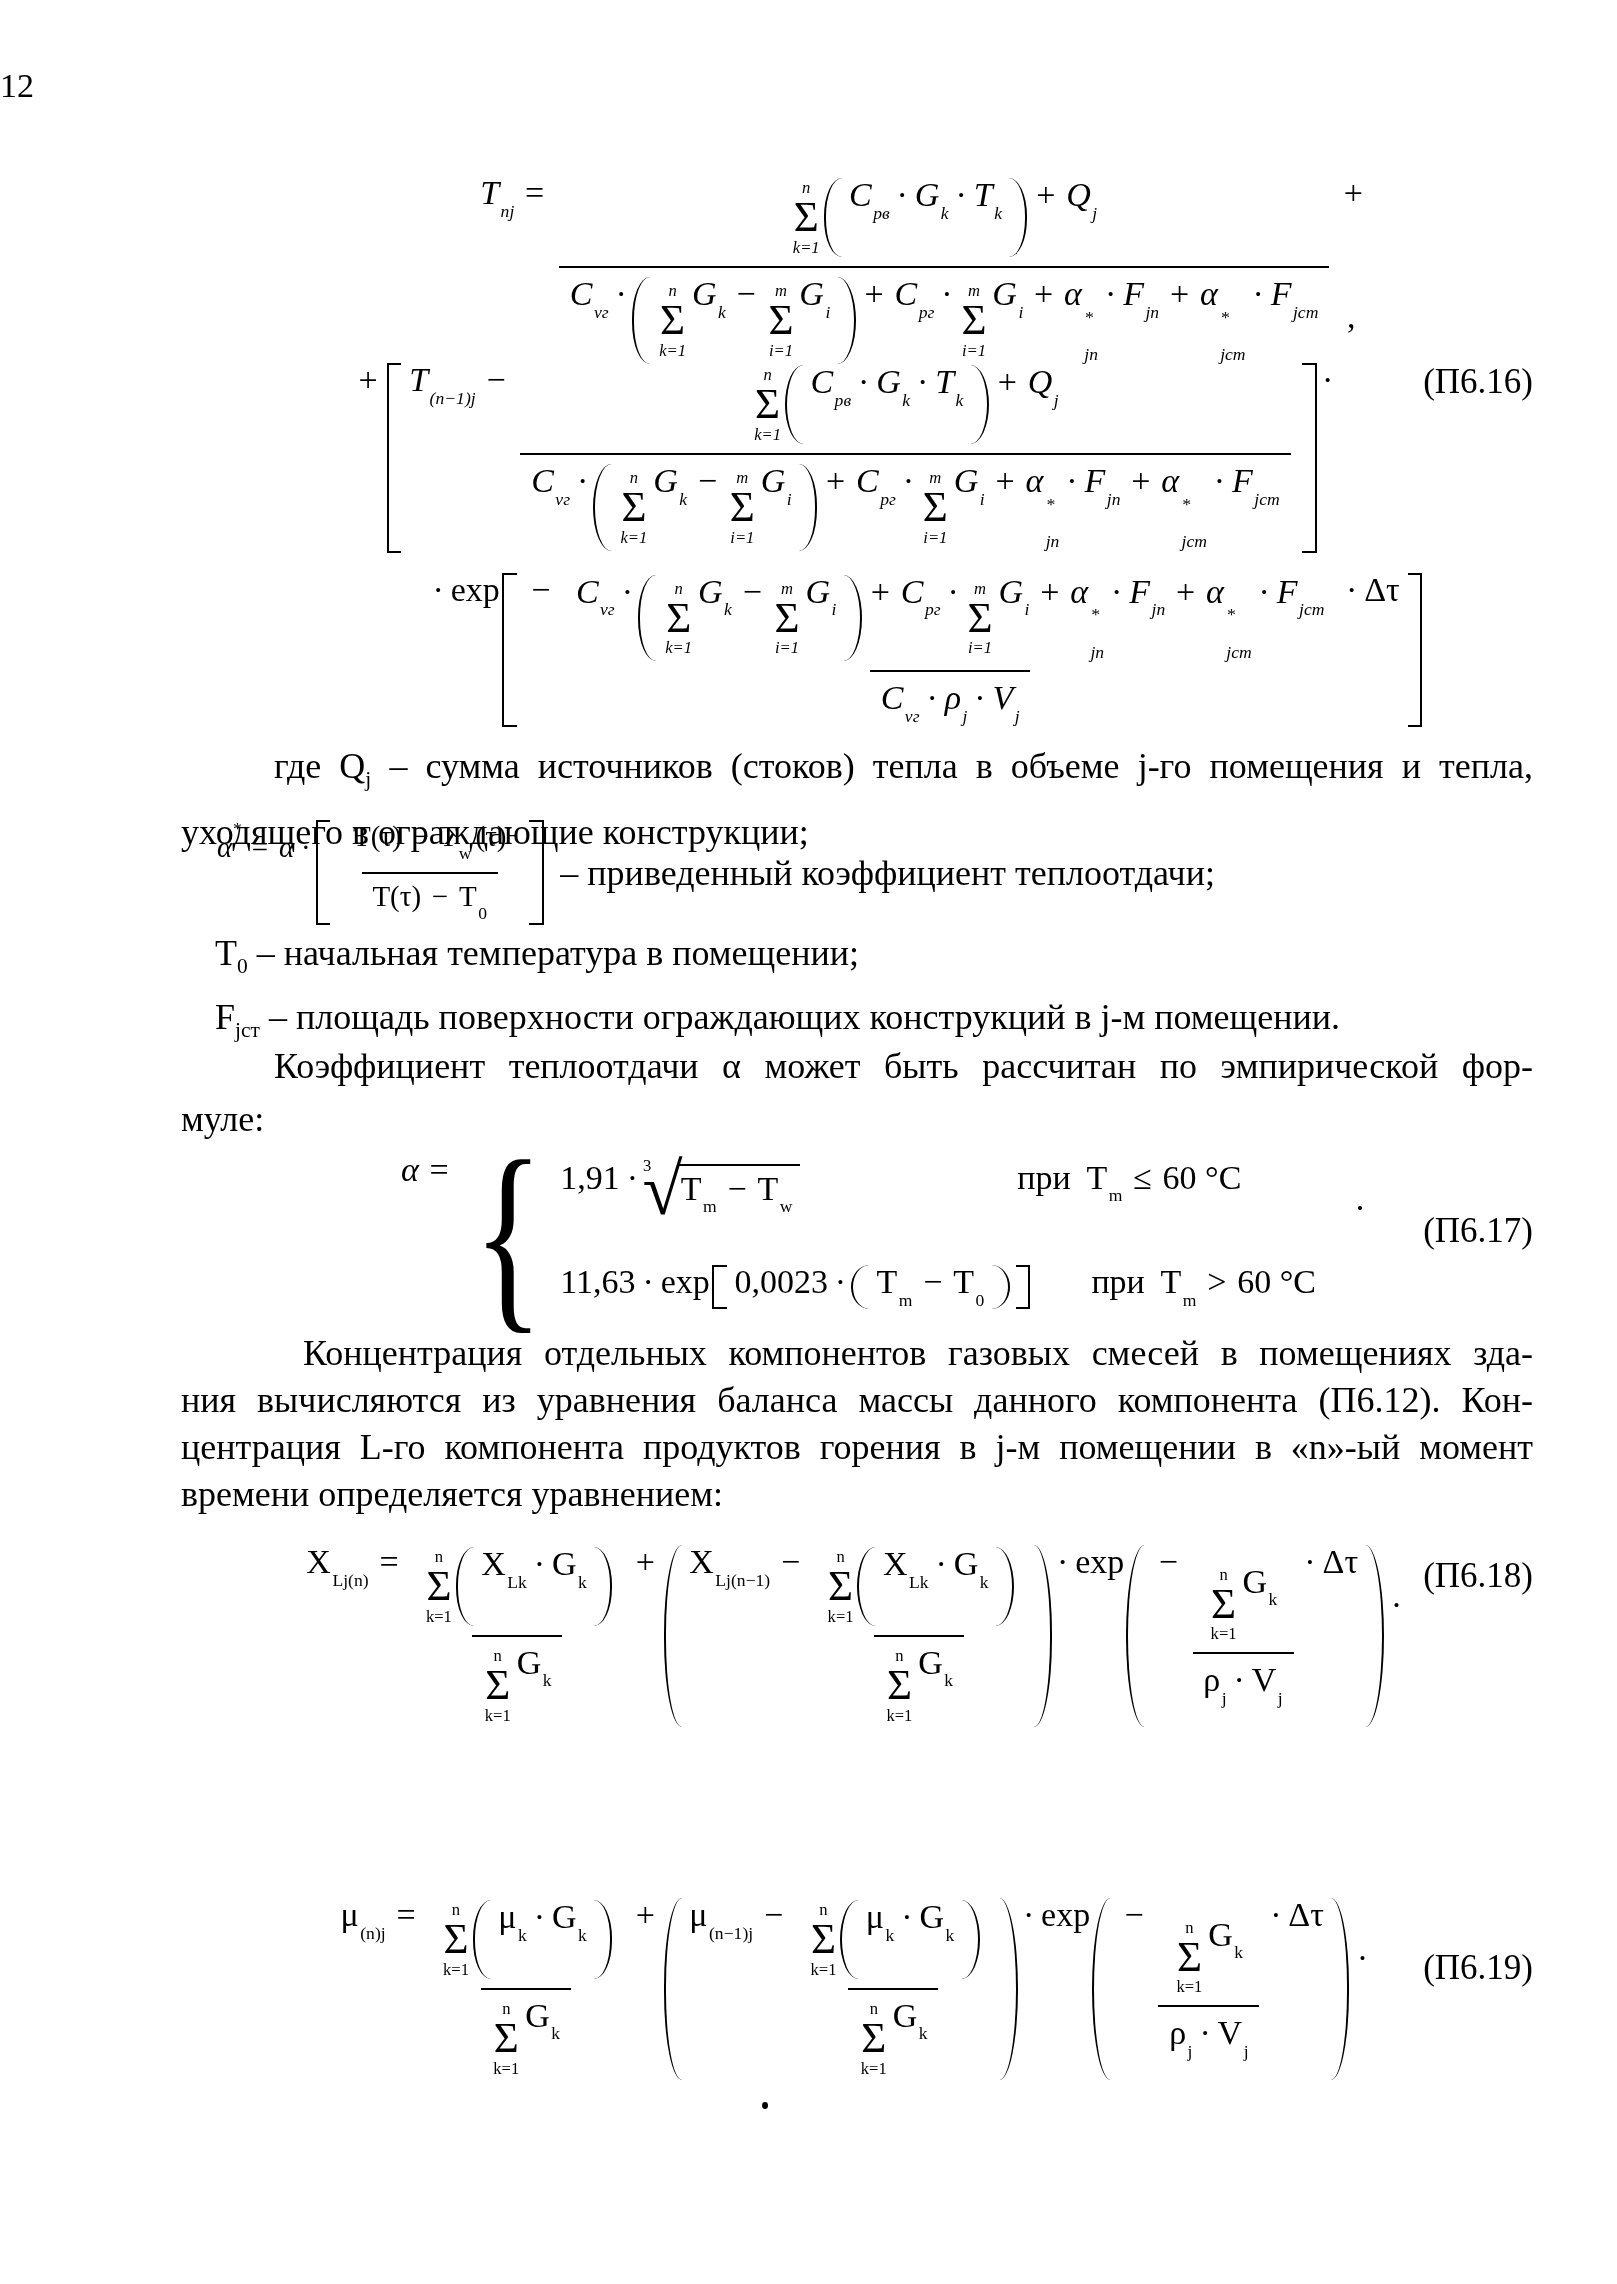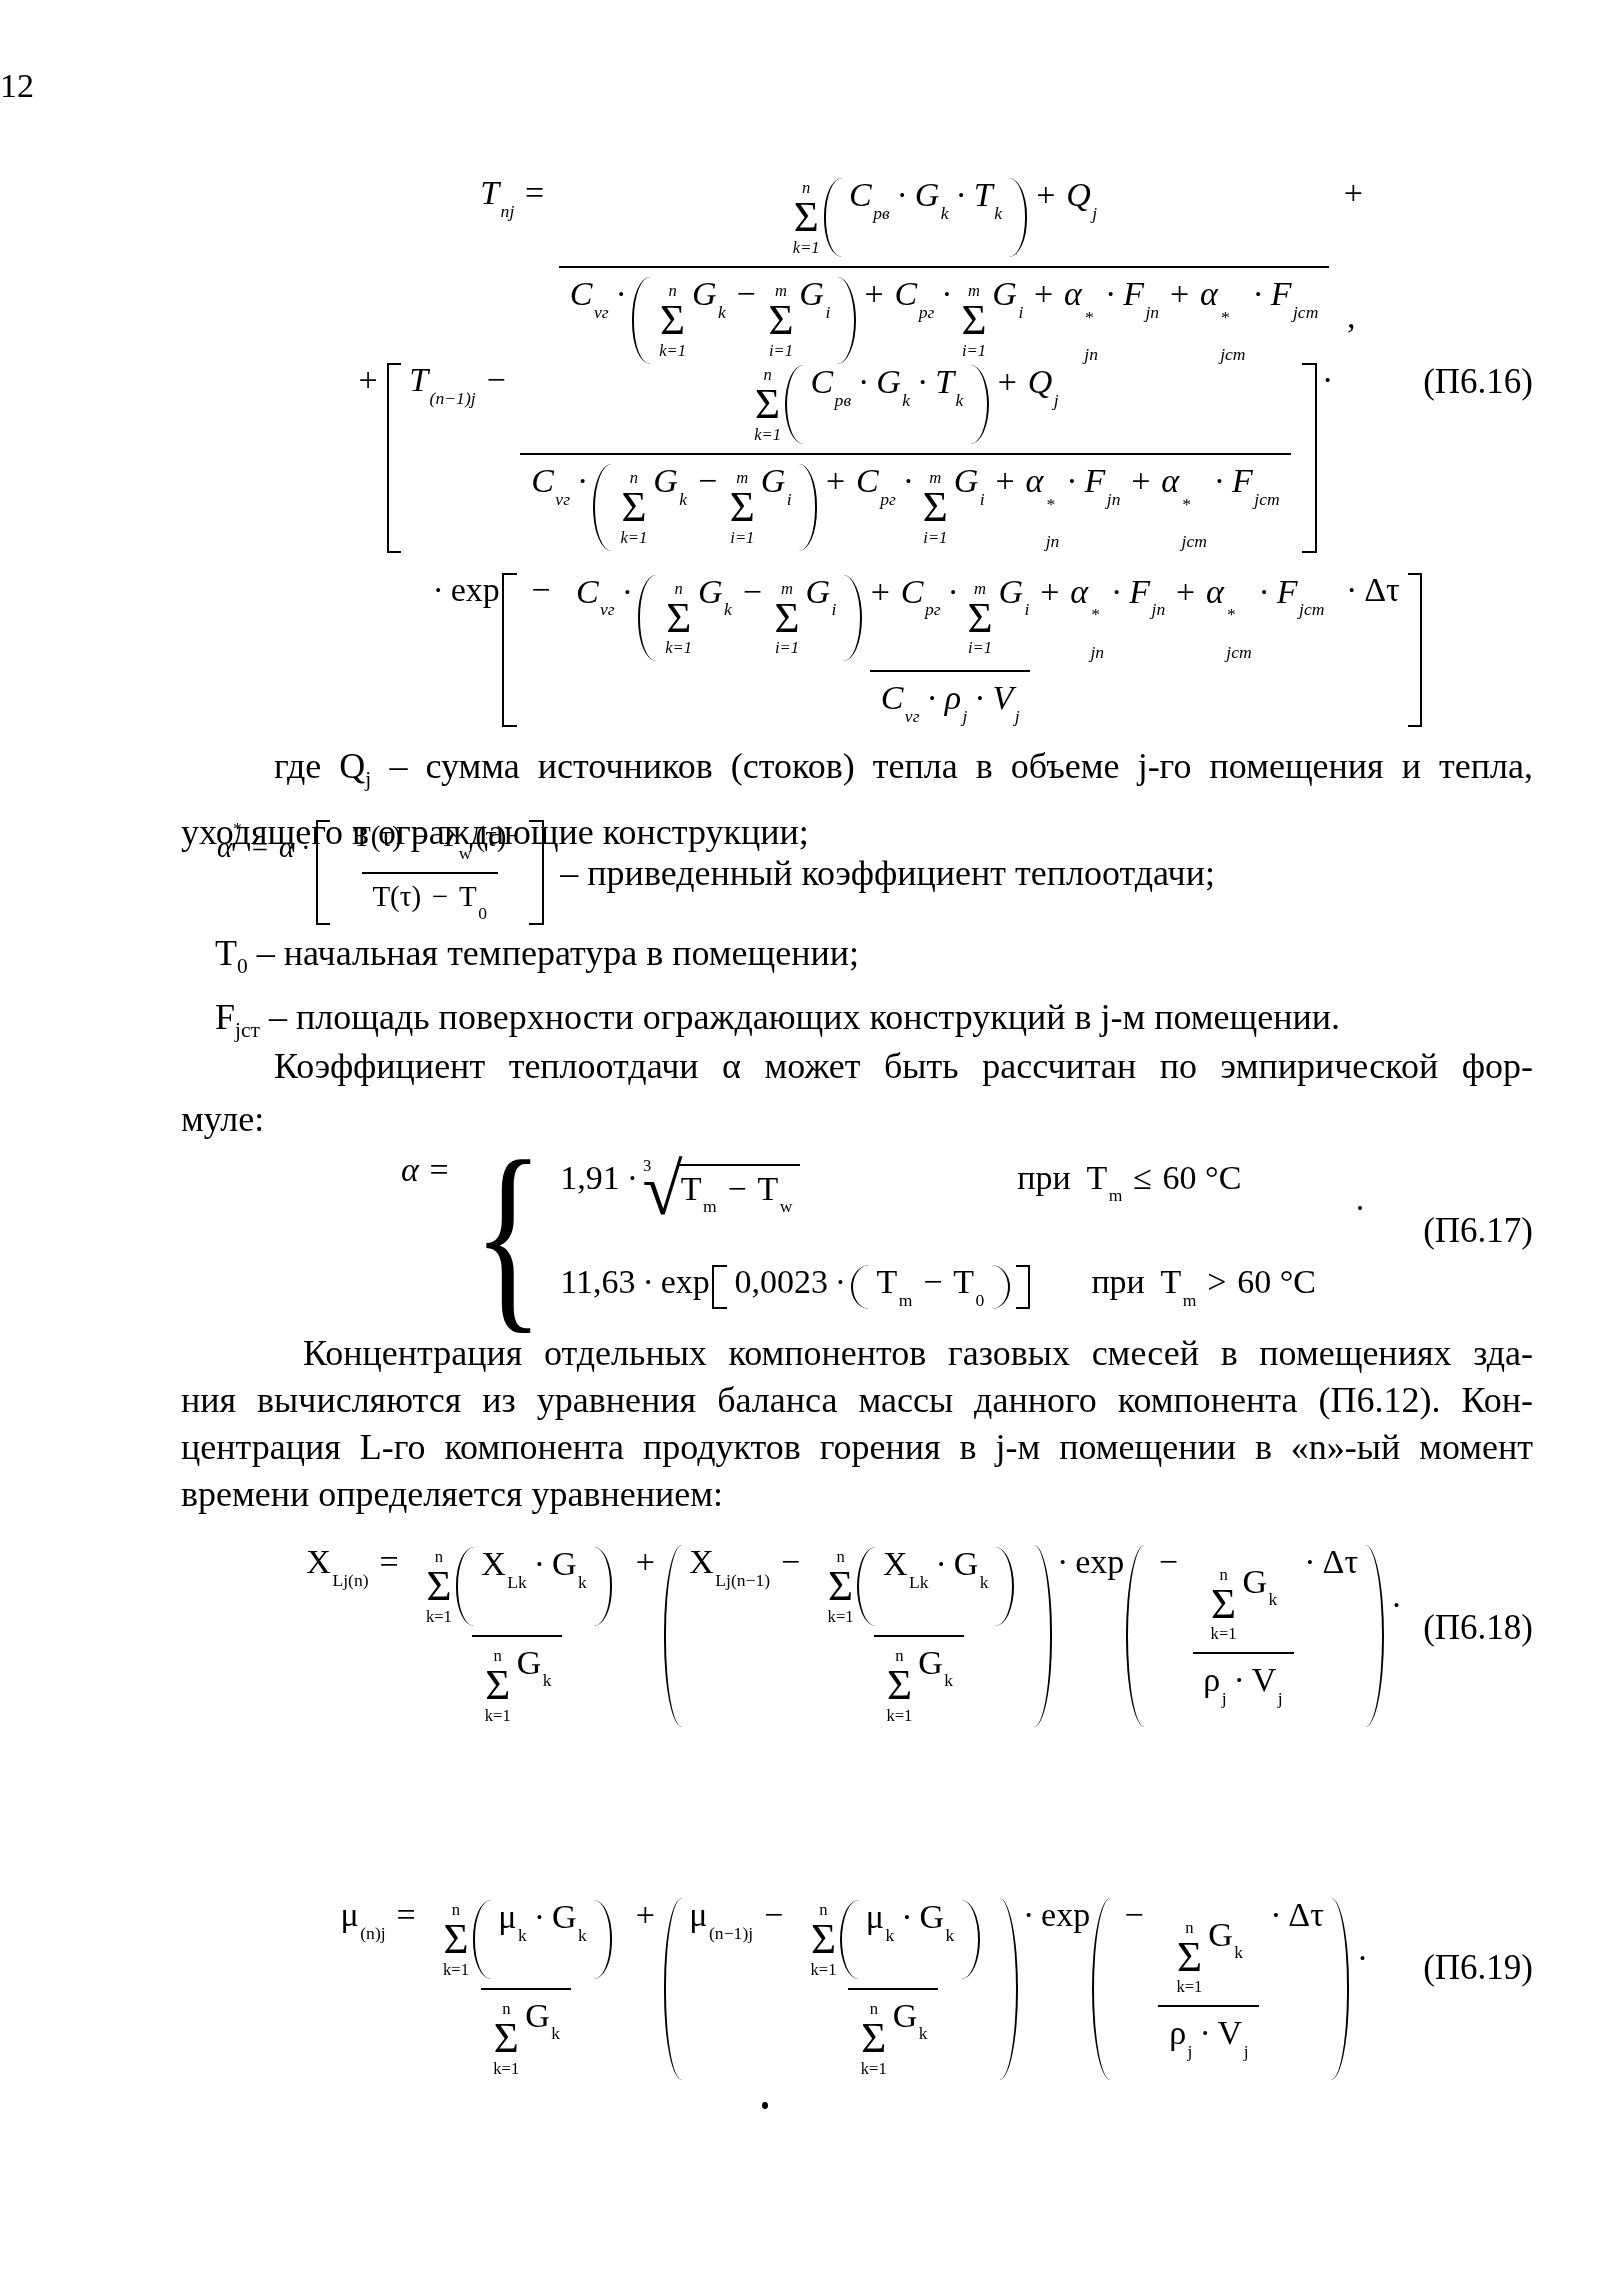--- a/index.html
+++ b/index.html
@@ -449,21 +449,21 @@
                 <span class="tok">V<sub>j</sub></span>
               </span>
             </span>
           </span>
           <span class="tok cdot">·</span>
           <span class="tok">Δτ</span>
           <span class="dlm pr"></span>
           <span class="tok op" style="position: relative; top: 34px;">.</span>
         </span>
       </div>
-    <span class="eqlabel" style="top:1608px;">(П6.18)</span>
+    <span class="eqlabel" style="top:1556px;">(П6.18)</span>
 
 
     <div class="block math center" style="top:1884px;height:210px;">
         <span class="mrow">
           <span class="tok">μ<sub>(n)j</sub></span>
           <span class="tok op">=</span>
           <span class="frac">
             <span class="fn">
               <span class="mrow">
                 <span class="sum">

